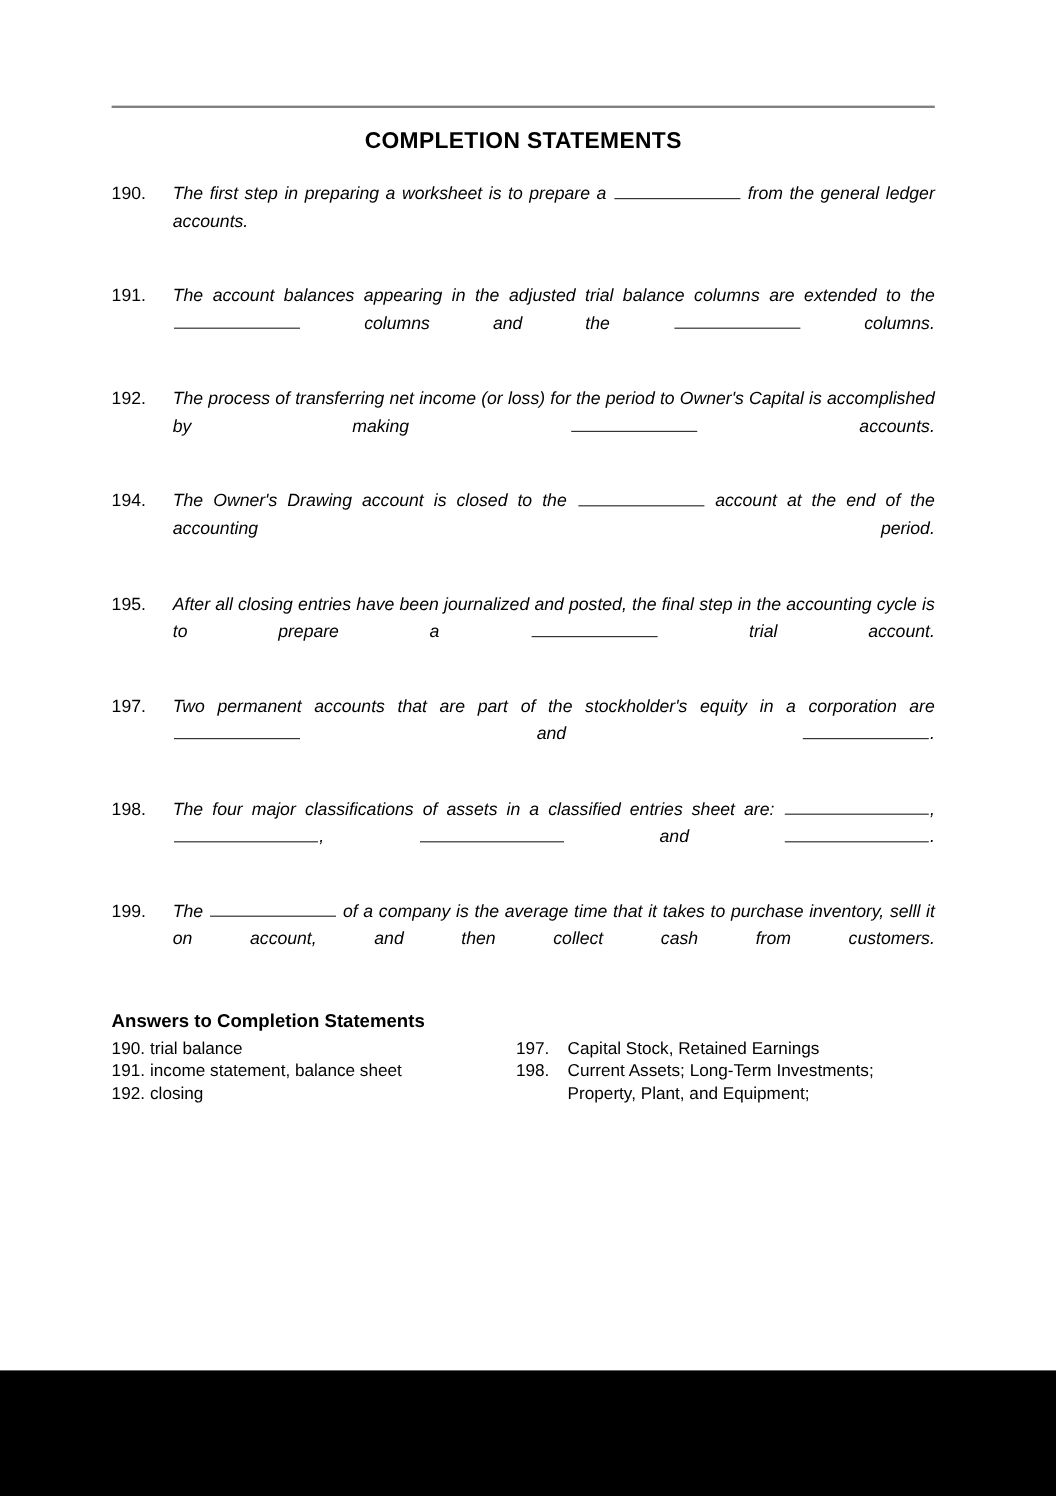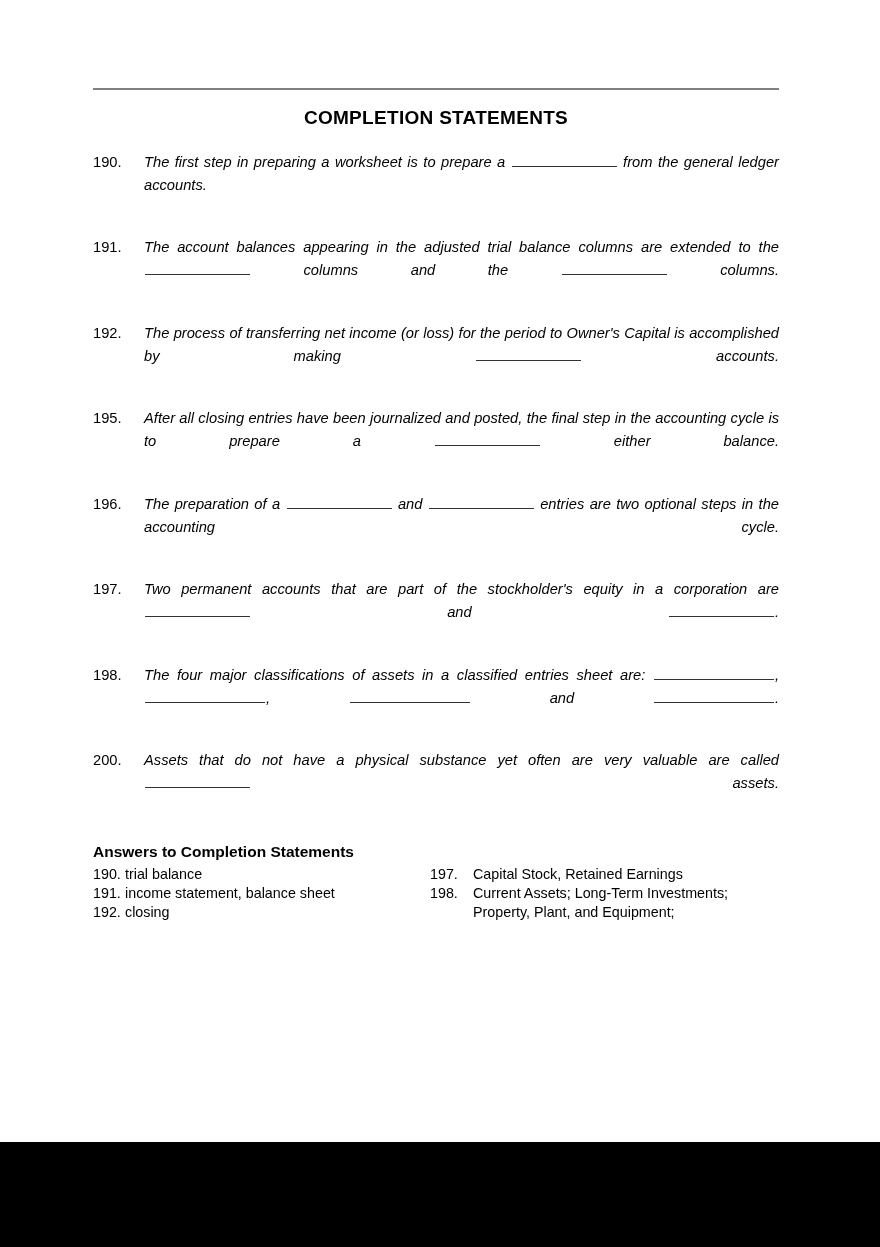--- a/index.html
+++ b/index.html
@@ -162,38 +162,38 @@
         </div>
         <div class="q-item">
           <span class="q-num">191.</span>
           <span class="q-text"><span>The account balances appearing in the adjusted trial balance columns are extended to the </span><span class="blank"></span><span> columns and the </span><span class="blank"></span><span> columns.</span></span>
         </div>
         <div class="q-item">
           <span class="q-num">192.</span>
           <span class="q-text"><span>The process of transferring net income (or loss) for the period to Owner's Capital is accomplished by making </span><span class="blank"></span><span> accounts.</span></span>
         </div>
         <div class="q-item">
+          <span class="q-num">194.</span>
+          <span class="q-text"><span>The Owner's Drawing account is closed to the </span><span class="blank"></span><span> account at the end of the accounting period.</span></span>
+        </div>
+        <div class="q-item">
           <span class="q-num">195.</span>
-          <span class="q-text"><span>After all closing entries have been journalized and posted, the final step in the accounting cycle is to prepare a </span><span class="blank"></span><span> either balance.</span></span>
-        </div>
-        <div class="q-item">
-          <span class="q-num">196.</span>
-          <span class="q-text"><span>The preparation of a </span><span class="blank"></span><span> and </span><span class="blank"></span><span> entries are two optional steps in the accounting cycle.</span></span>
+          <span class="q-text"><span>After all closing entries have been journalized and posted, the final step in the accounting cycle is to prepare a </span><span class="blank"></span><span> trial account.</span></span>
         </div>
         <div class="q-item">
           <span class="q-num">197.</span>
           <span class="q-text"><span>Two permanent accounts that are part of the stockholder's equity in a corporation are </span><span class="blank"></span><span> and </span><span class="blank"></span><span>.</span></span>
         </div>
         <div class="q-item">
           <span class="q-num">198.</span>
           <span class="q-text"><span>The four major classifications of assets in a classified entries sheet are: </span><span class="blank wide"></span><span>, </span><span class="blank wide"></span><span>, </span><span class="blank wide"></span><span> and </span><span class="blank wide"></span><span>.</span></span>
         </div>
         <div class="q-item">
-          <span class="q-num">200.</span>
-          <span class="q-text"><span>Assets that do not have a physical substance yet often are very valuable are called </span><span class="blank"></span><span> assets.</span></span>
+          <span class="q-num">199.</span>
+          <span class="q-text"><span>The </span><span class="blank"></span><span> of a company is the average time that it takes to purchase inventory, selll it on account, and then collect cash from customers.</span></span>
         </div>
       </div>
 
     <div class="answers">
       <div class="answers-title">Answers to Completion Statements</div>
       <div class="answers-cols">
         <div class="answers-col left">
             <div class="ans-row">
               <span class="ans-num">190.</span>
               <span class="ans-val">trial balance</span>

